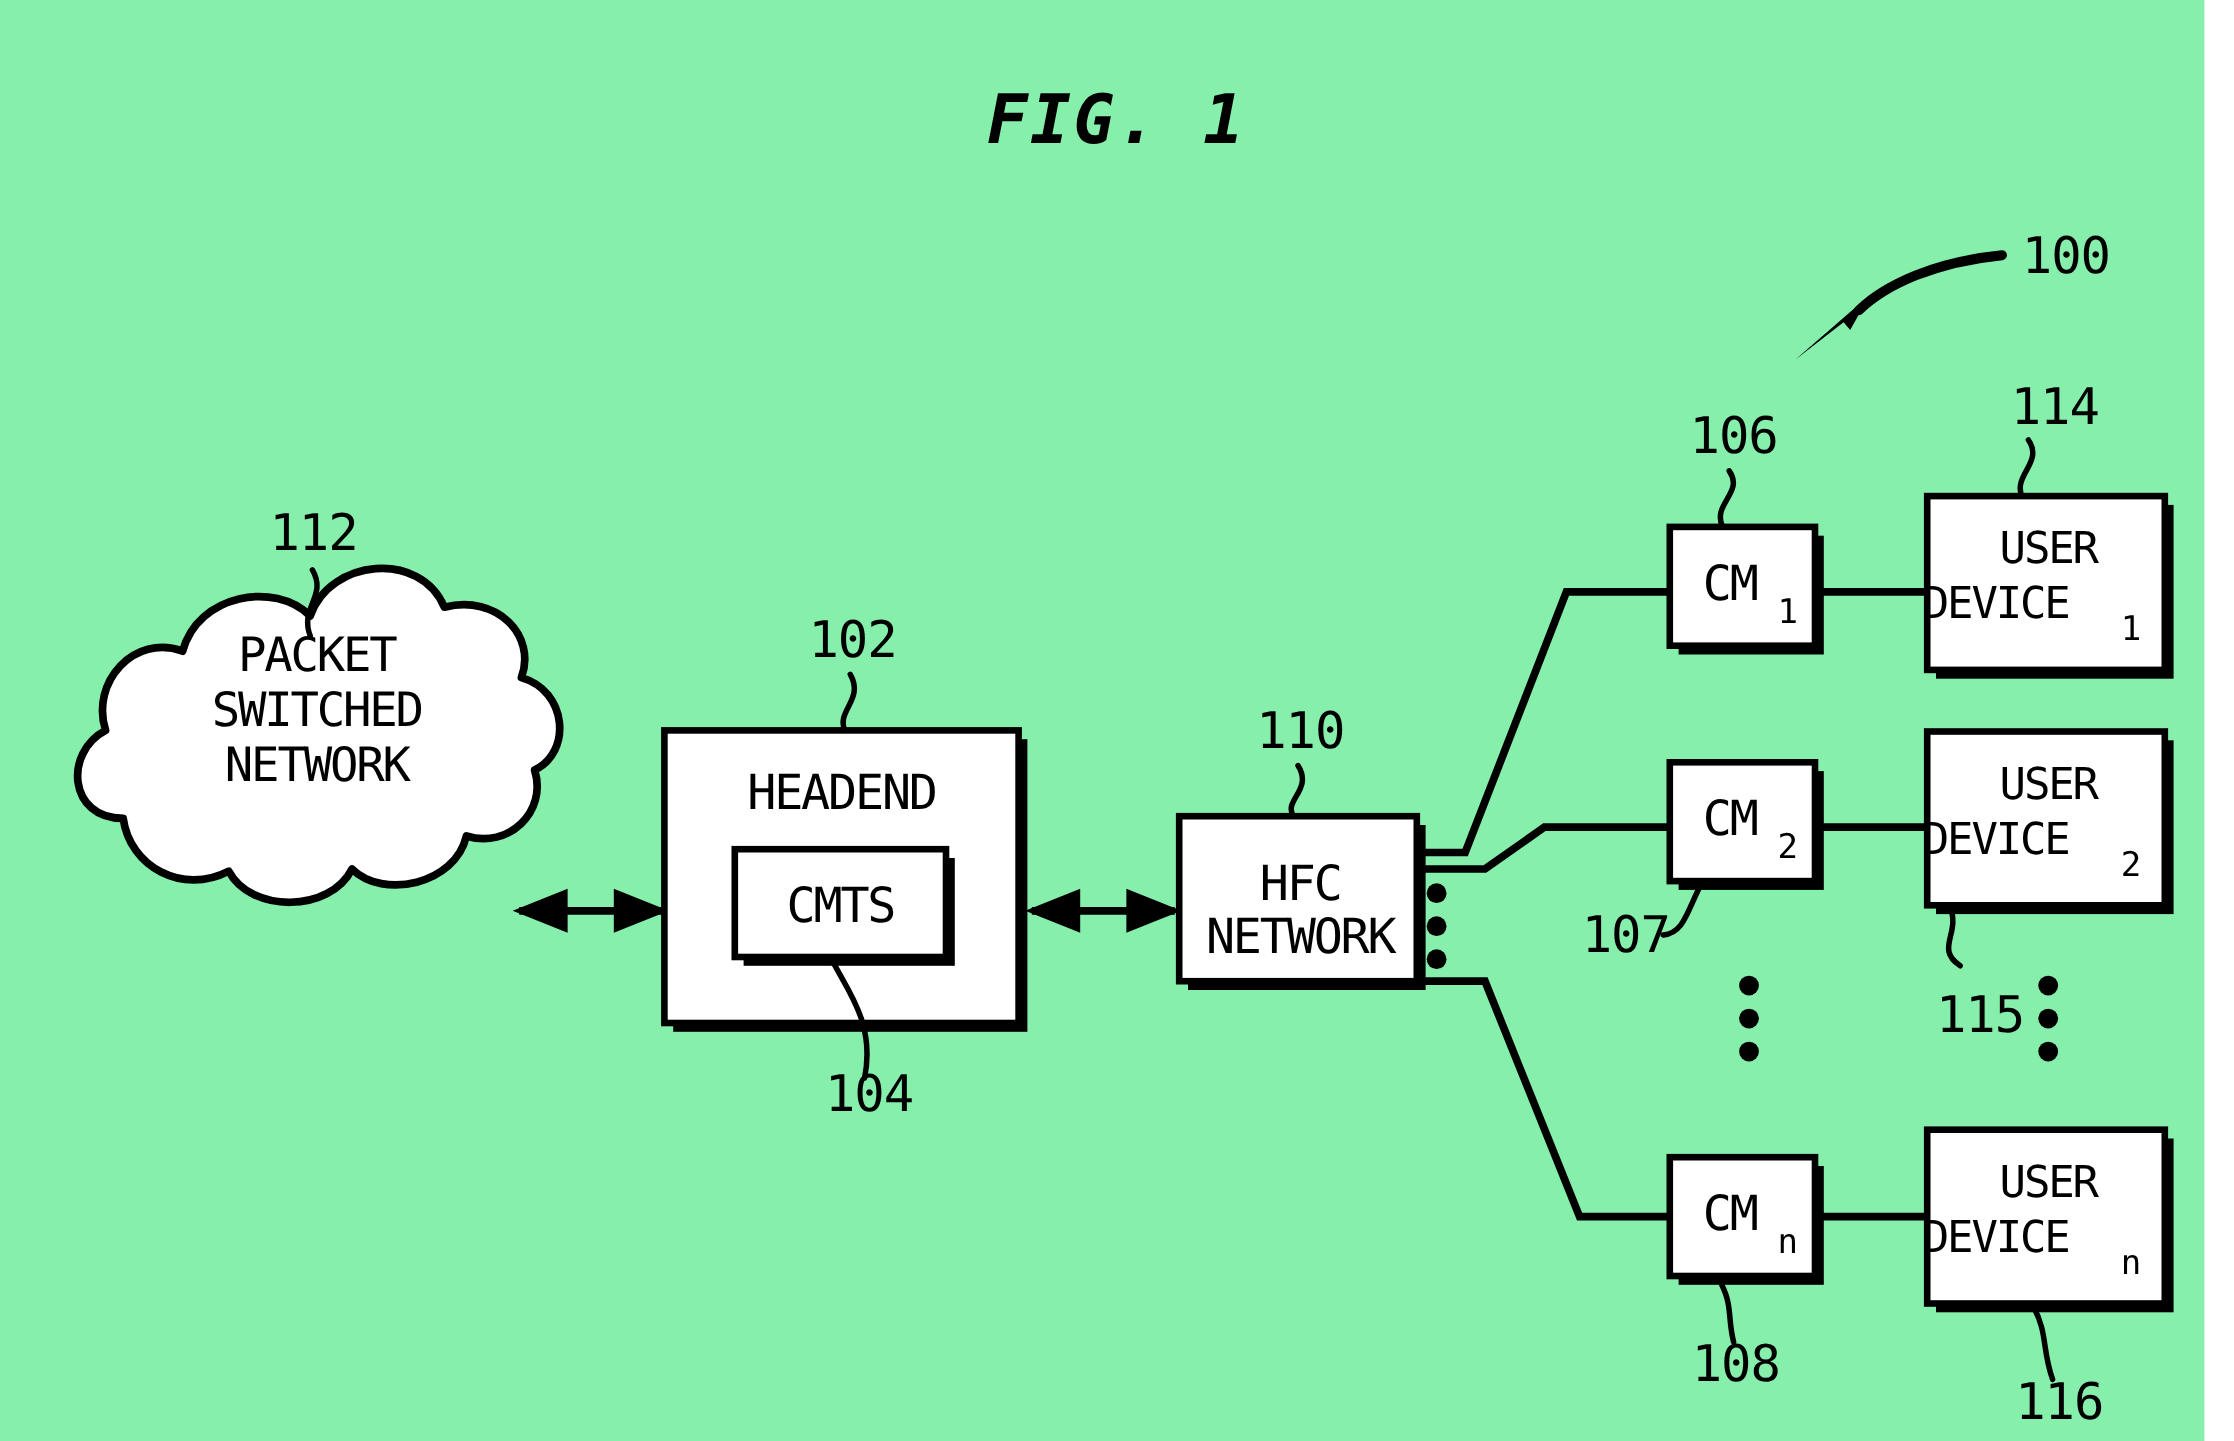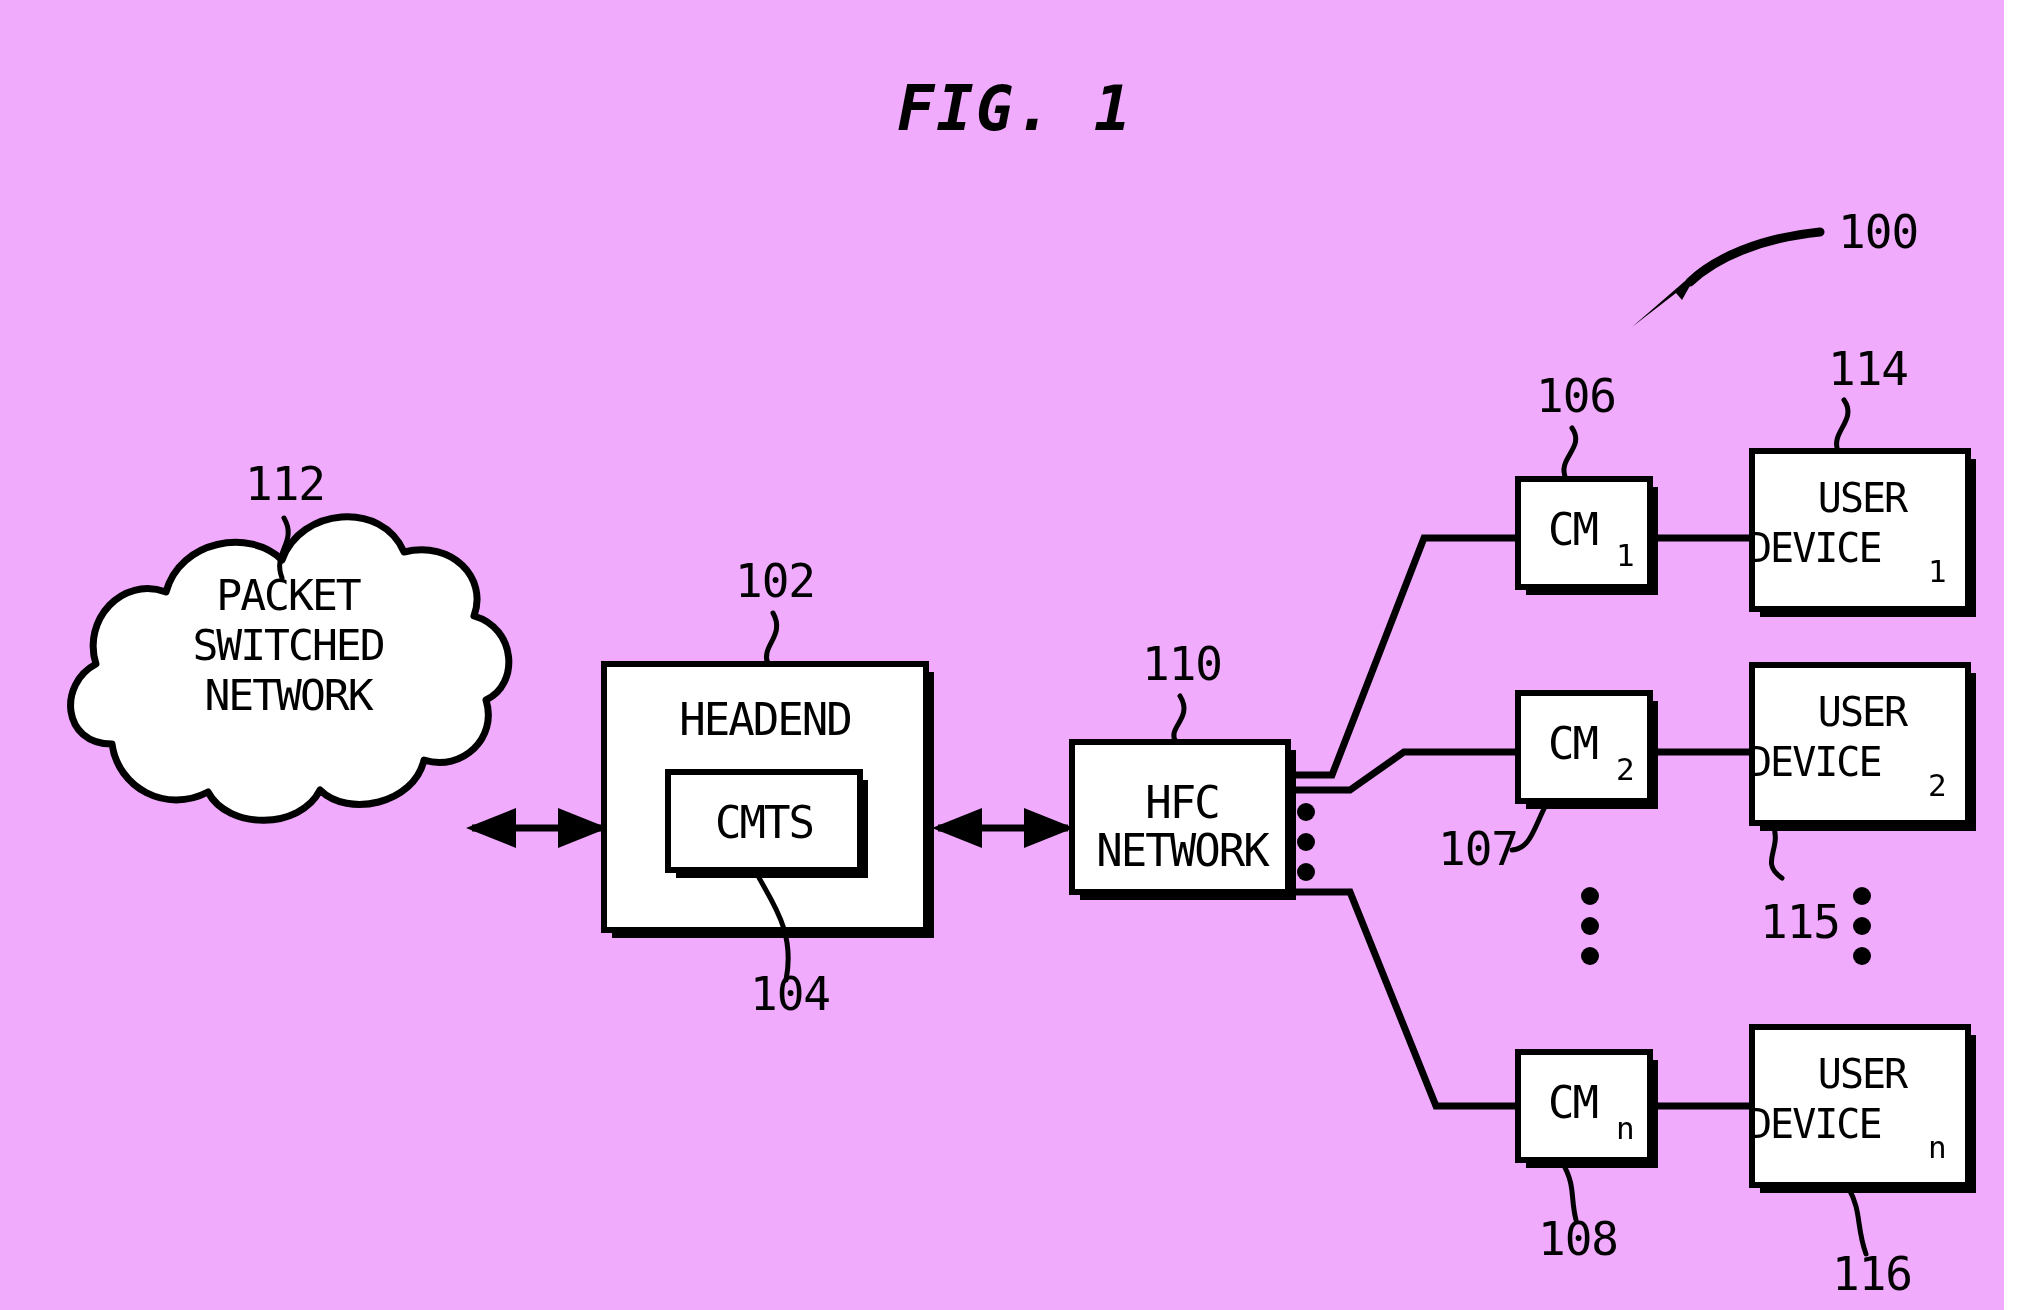--- a/index.html
+++ b/index.html
@@ -10,21 +10,21 @@
   body {
     width: 2031px;
     height: 1310px;
     overflow: hidden;
     font-family: "DejaVu Sans", sans-serif;
   }
   #figure-root {
     position: relative;
     width: 2004px;
     height: 1310px;
-    background: #f0abfc;
+    background: #86efac;
   }
   svg.fig-svg {
     position: absolute;
     top: 0;
     left: 0;
     width: 2031px;
     height: 1310px;
     display: block;
   }
   .stroke {

